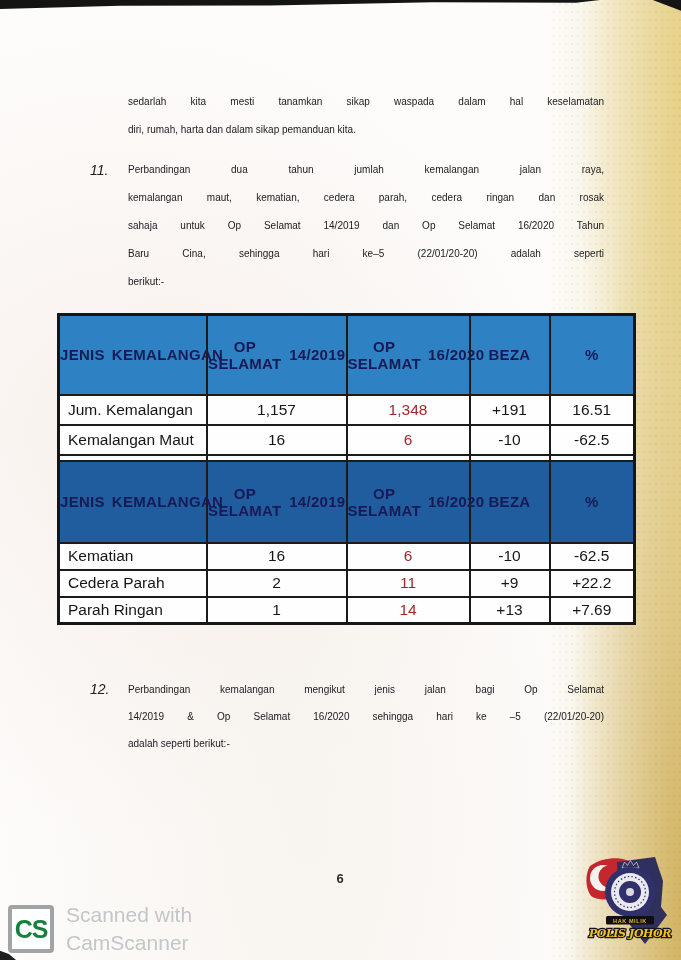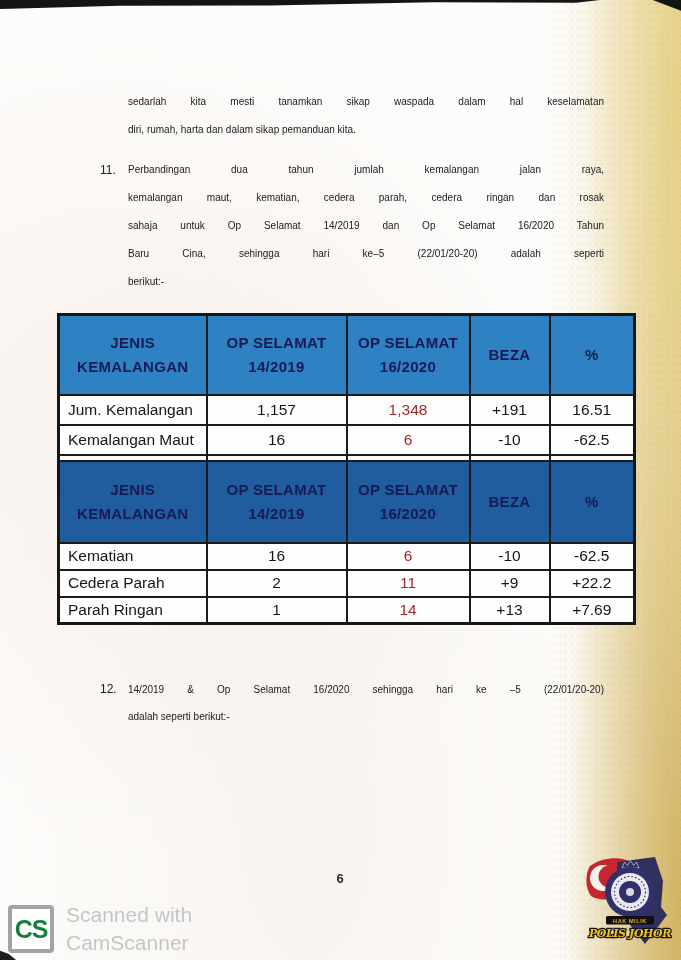--- a/index.html
+++ b/index.html
@@ -50,36 +50,36 @@
   
   .textline { position:absolute; left:128px; width:476px; font-size:10px; color:#202024; }
   .jblock .ln { text-align:justify; text-align-last:justify; }
   .jblock .ln.last { text-align:left; text-align-last:left; }
   .intro { top:88px; }
   .intro .ln { height:28px; line-height:28px; }
   .item11-text { top:156px; }
   .item11-text .ln { height:28px; line-height:28px; }
   .item12-text { top:676px; }
   .item12-text .ln { height:27px; line-height:27px; }
-  .item-num { position:absolute; left:100px; font-size:12px; color:#202024; }
+  .item-num { position:absolute; left:90px; font-size:14px; color:#202024;font-style:italic; }
   .num11 { top:156px; height:28px; line-height:28px; }
   .num12 { top:676px; height:27px; line-height:27px; }
 
   
   table.stats {
     position:absolute; left:57px; top:313px; width:576px;
     border-collapse:collapse; table-layout:fixed;
     font-family:"Liberation Sans", sans-serif;
   }
   table.stats td, table.stats th { border:2px solid #1b1b1b; }
   table.stats { border:3px solid #161616; }
   tr.hdr1 th { background:#2e81c2; height:80px; }
   tr.hdr2 th { background:#205d9f; height:82px; }
   tr.hdr th { color:#181a55; font-weight:bold; font-size:15px; letter-spacing:.3px; vertical-align:middle; }
-  tr.hdr th .h2l { display:flex; flex-direction:column; gap:7px; align-items:center; }
+  tr.hdr th .h2l { display:flex; gap:7px; align-items:center; }
   tr.r1 td { height:30px; }
   tr.r2 td { height:27px; }
   tr.gap td { height:6px; }
   td.cell { background:#fefefe; font-size:15.5px; color:#161618; text-align:center; vertical-align:middle; }
   td.lft { text-align:left; padding-left:8px; }
   td.red { color:#a0282b; }
   tr.gap td { background:#fdfdfc; border-top-width:2px; border-bottom-width:2px; }
 
   
   .page-num { position:absolute; left:330px; top:871px; width:20px; text-align:center; font-size:13px; color:#2e2e30; font-weight:bold; }
@@ -210,20 +210,21 @@
       <td class="cell">1</td>
       <td class="cell red">14</td>
       <td class="cell">+13</td>
       <td class="cell">+7.69</td>
     </tr>
   </tbody>
 </table>
 
 <div class="item-num num12">12.</div>
 <div class="textline jblock item12-text">
+  <div class="ln">Perbandingan kemalangan mengikut jenis jalan bagi Op Selamat</div>
   <div class="ln">14/2019 &amp; Op Selamat 16/2020 sehingga hari ke –5 (22/01/20-20)</div>
   <div class="ln last">adalah seperti berikut:-</div>
 </div>
 
 <div class="page-num">6</div>
 
 <div class="cs-box">CS</div>
 <div class="cs-text">
   <div>Scanned with</div>
   <div>CamScanner</div>

